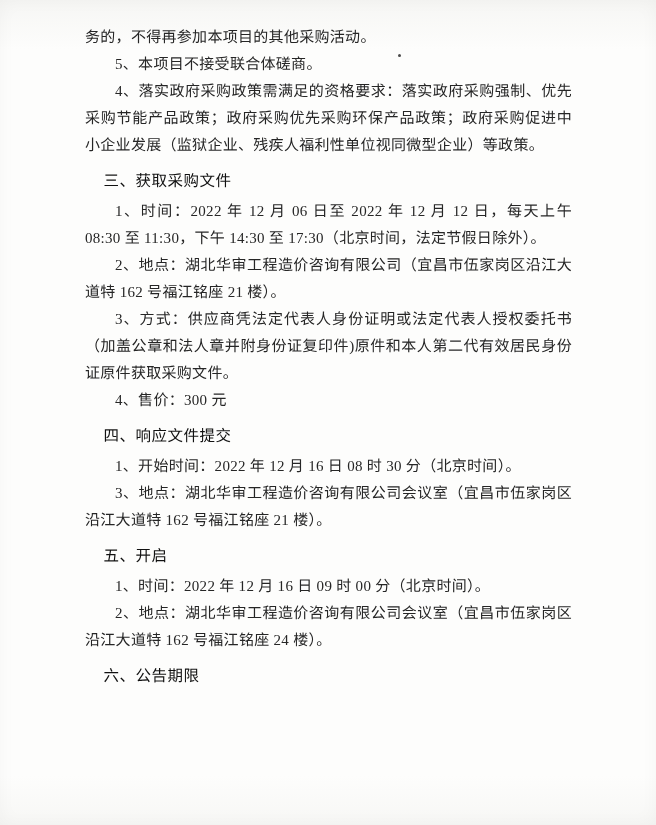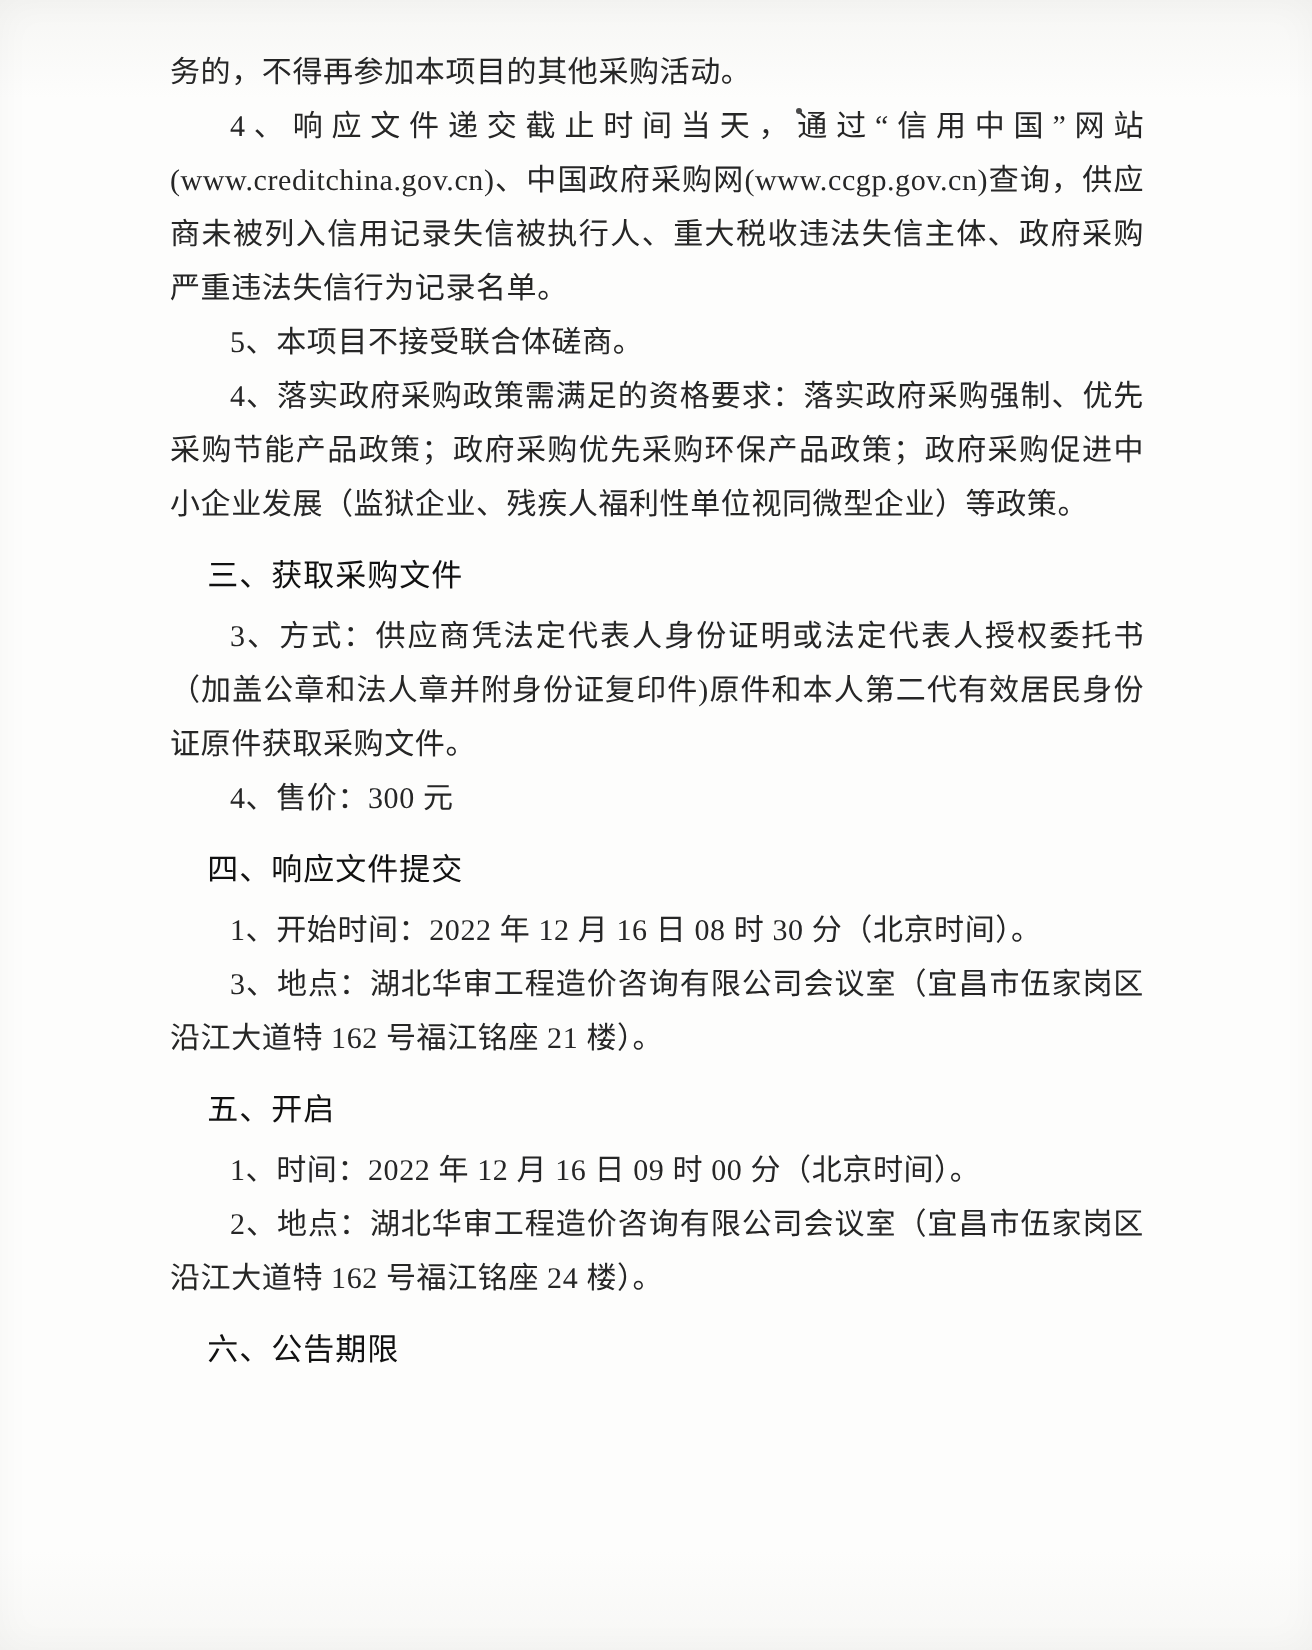--- a/index.html
+++ b/index.html
@@ -48,25 +48,26 @@
   .speck-1 { left: 398px; top: 54px; width: 3px; height: 3px; }
 </style>
 </head>
 <body>
 
 <div class="page">
   <span class="speck speck-1"></span>
 
   <div class="doc-body">
     <p>务的，不得再参加本项目的其他采购活动。</p>
-    <p class="indent">4、响应文件递交截止时间当天，通过“信用中国”网站(www.creditchina.gov.cn)、中国政府采购网(www.ccgp.gov.cn)查询，供应商未被列入信用记录失信被执行人、重大税收违法失信主体、政府采购严重违法失信行为记录名单。</p>
     <p class="indent">5、本项目不接受联合体磋商。</p>
     <p class="indent">4、落实政府采购政策需满足的资格要求：落实政府采购强制、优先采购节能产品政策；政府采购优先采购环保产品政策；政府采购促进中小企业发展（监狱企业、残疾人福利性单位视同微型企业）等政策。</p>
 
     <h3 class="heading">三、获取采购文件</h3>
+    <p class="indent">1、时间：2022 年 12 月 06 日至 2022 年 12 月 12 日，每天上午 08:30 至 11:30，下午 14:30 至 17:30（北京时间，法定节假日除外）。</p>
+    <p class="indent">2、地点：湖北华审工程造价咨询有限公司（宜昌市伍家岗区沿江大道特 162 号福江铭座 21 楼）。</p>
     <p class="indent">3、方式：供应商凭法定代表人身份证明或法定代表人授权委托书（加盖公章和法人章并附身份证复印件)原件和本人第二代有效居民身份证原件获取采购文件。</p>
     <p class="indent">4、售价：300 元</p>
 
     <h3 class="heading">四、响应文件提交</h3>
     <p class="indent">1、开始时间：2022 年 12 月 16 日 08 时 30 分（北京时间）。</p>
     <p class="indent">3、地点：湖北华审工程造价咨询有限公司会议室（宜昌市伍家岗区沿江大道特 162 号福江铭座 21 楼）。</p>
 
     <h3 class="heading">五、开启</h3>
     <p class="indent">1、时间：2022 年 12 月 16 日 09 时 00 分（北京时间）。</p>
     <p class="indent">2、地点：湖北华审工程造价咨询有限公司会议室（宜昌市伍家岗区沿江大道特 162 号福江铭座 24 楼）。</p>

